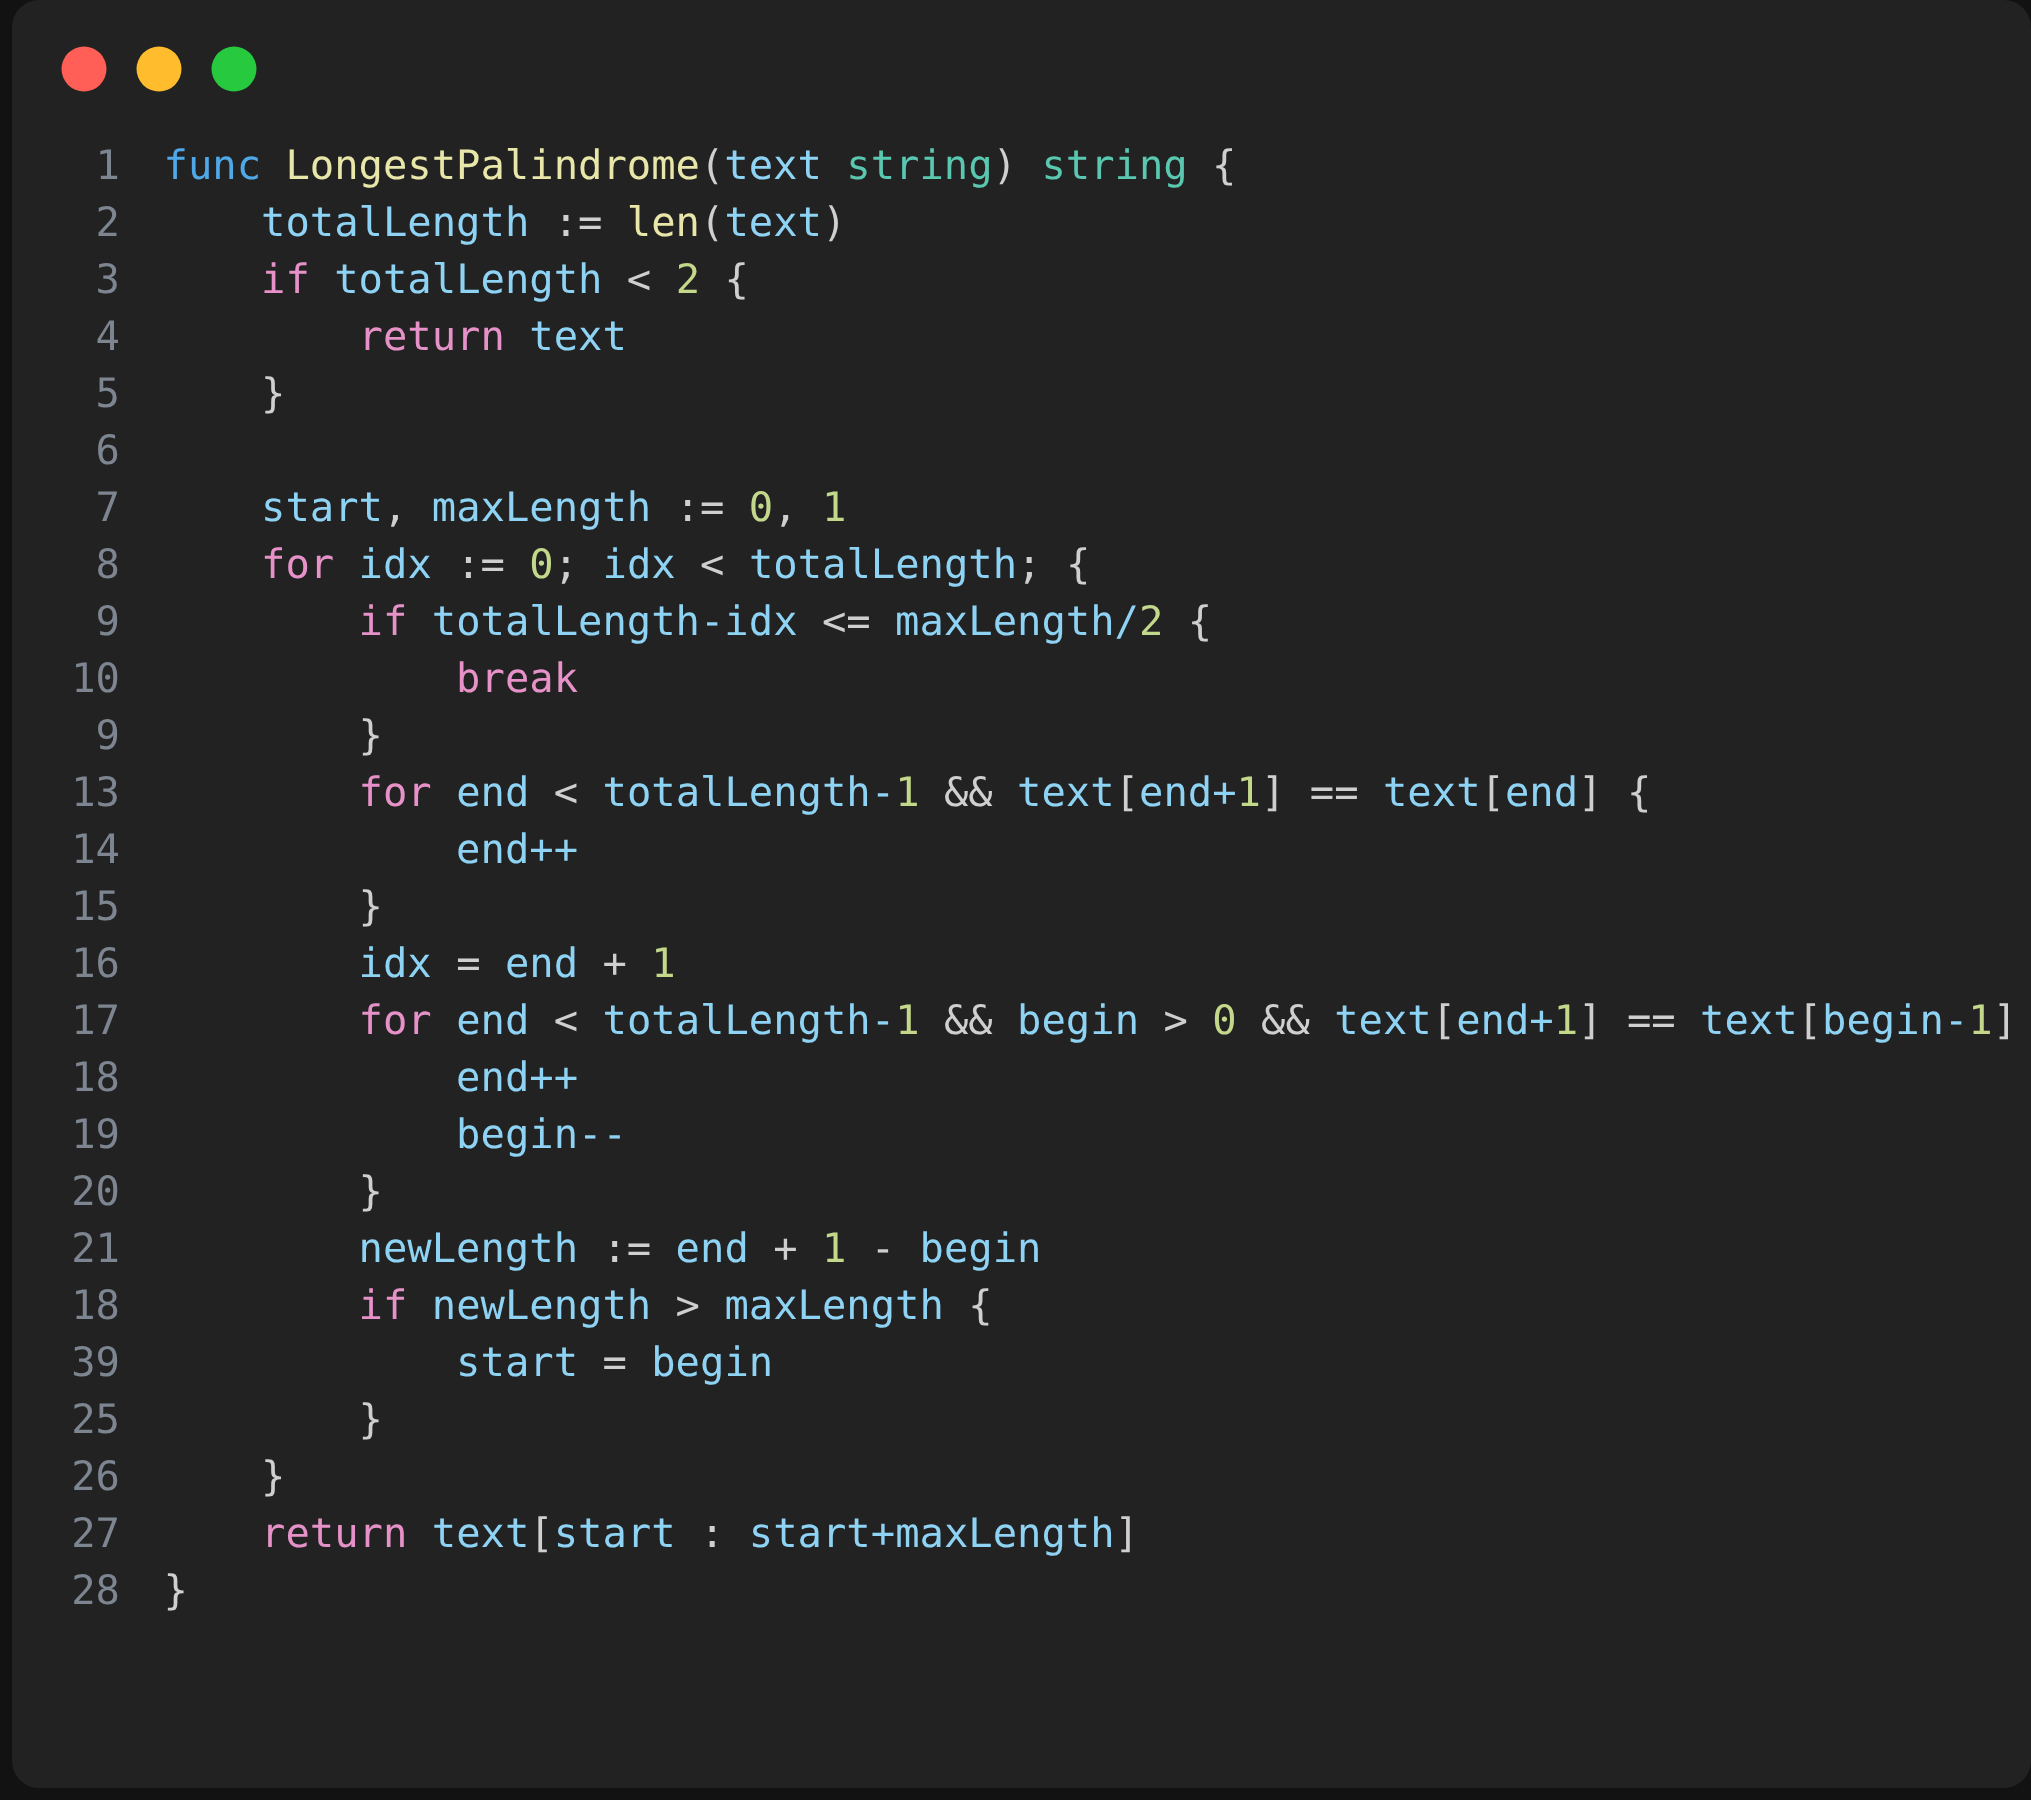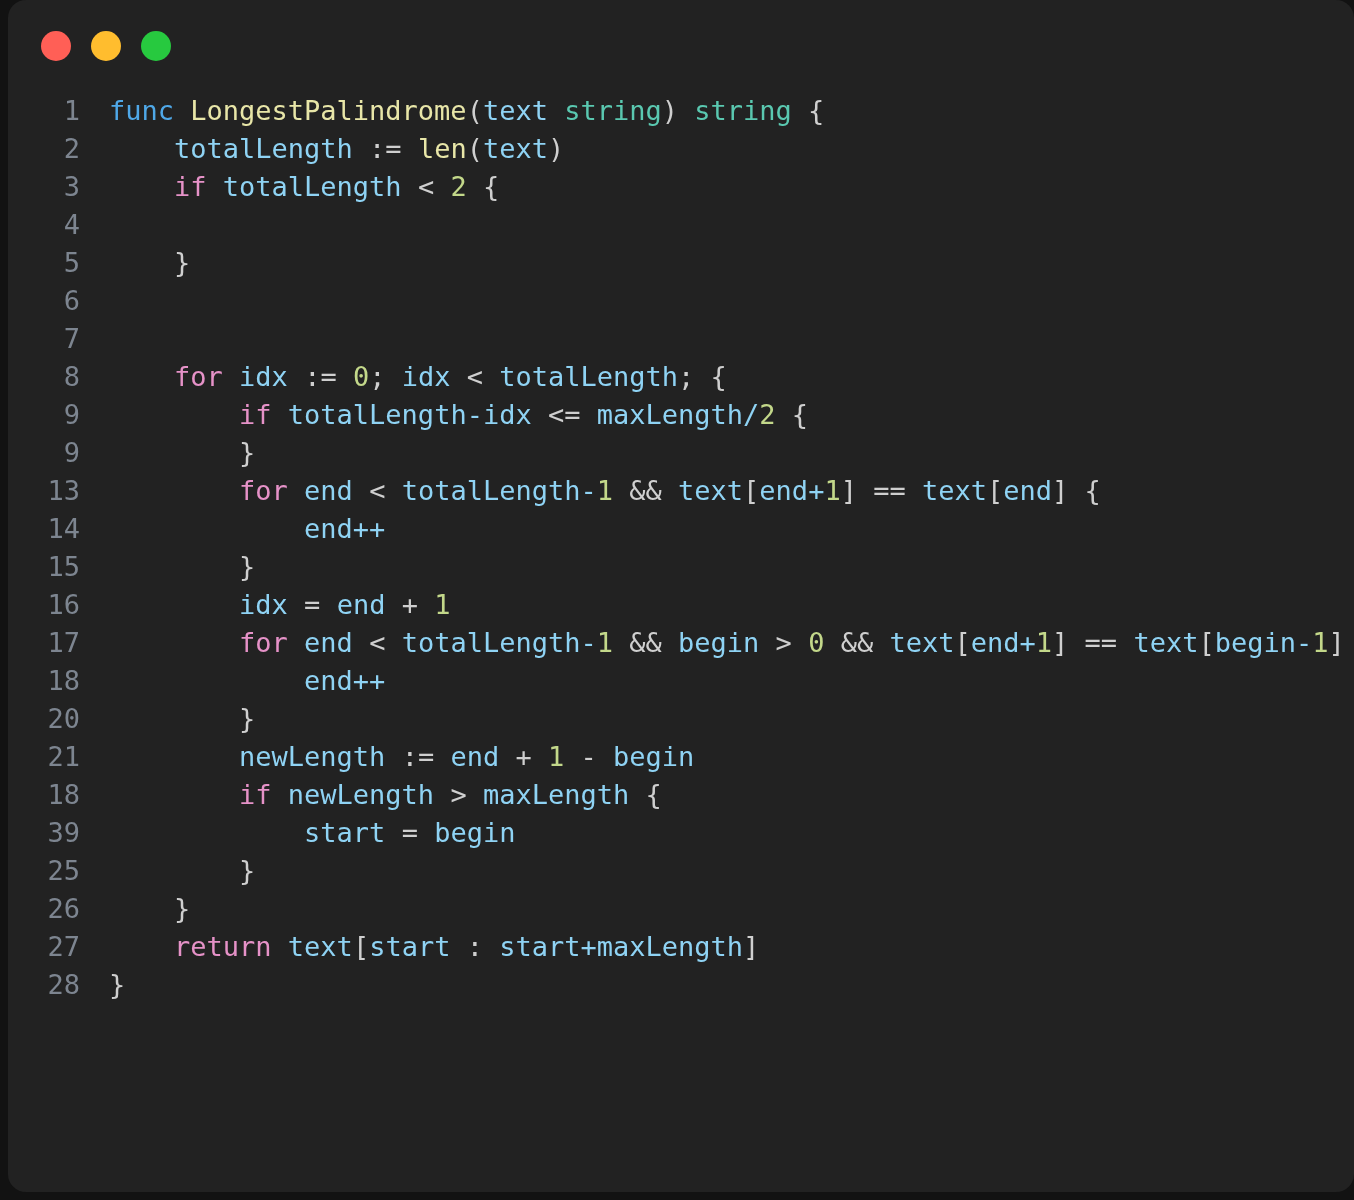--- a/index.html
+++ b/index.html
@@ -85,33 +85,35 @@
   <div class="titlebar">
     <span class="dot red"></span>
     <span class="dot yellow"></span>
     <span class="dot green"></span>
   </div>
 
   <div class="code-area" id="code-area">
       <div class="code-line"><span class="lineno">1</span><span class="linecode"><span class="kwb">func </span><span class="fn">LongestPalindrome</span><span class="op">(</span><span class="var">text</span><span class="op"> </span><span class="typ">string</span><span class="op">)</span><span class="op"> </span><span class="typ">string</span><span class="op"> {</span></span></div>
       <div class="code-line"><span class="lineno">2</span><span class="linecode"><span class="op">    </span><span class="var">totalLength</span><span class="op"> </span><span class="op">:=</span><span class="op"> </span><span class="fn">len</span><span class="op">(</span><span class="var">text</span><span class="op">)</span></span></div>
       <div class="code-line"><span class="lineno">3</span><span class="linecode"><span class="op">    </span><span class="kw">if</span><span class="op"> </span><span class="var">totalLength</span><span class="op"> </span><span class="op">&lt;</span><span class="op"> </span><span class="num">2</span><span class="op"> {</span></span></div>
-      <div class="code-line"><span class="lineno">4</span></div>
+      <div class="code-line"><span class="lineno">4</span><span class="linecode"><span class="op">        </span><span class="kw">return</span><span class="op"> </span><span class="var">text</span></span></div>
       <div class="code-line"><span class="lineno">5</span><span class="linecode"><span class="op">    </span><span class="op">}</span></span></div>
       <div class="code-line"><span class="lineno">6</span><span class="linecode"><span class="op"></span></span></div>
-      <div class="code-line"><span class="lineno">7</span></div>
+      <div class="code-line"><span class="lineno">7</span><span class="linecode"><span class="op">    </span><span class="var">start</span><span class="op">, </span><span class="var">maxLength</span><span class="op"> </span><span class="op">:=</span><span class="op"> </span><span class="num">0</span><span class="op">, </span><span class="num">1</span></span></div>
       <div class="code-line"><span class="lineno">8</span><span class="linecode"><span class="op">    </span><span class="kw">for</span><span class="op"> </span><span class="var">idx</span><span class="op"> </span><span class="op">:=</span><span class="op"> </span><span class="num">0</span><span class="op">; </span><span class="var">idx</span><span class="op"> </span><span class="op">&lt;</span><span class="op"> </span><span class="var">totalLength</span><span class="op">; {</span></span></div>
       <div class="code-line"><span class="lineno">9</span><span class="linecode"><span class="op">        </span><span class="kw">if</span><span class="op"> </span><span class="var">totalLength</span><span class="var">-</span><span class="var">idx</span><span class="op"> </span><span class="op">&lt;=</span><span class="op"> </span><span class="var">maxLength</span><span class="var">/</span><span class="num">2</span><span class="op"> {</span></span></div>
+      <div class="code-line"><span class="lineno">10</span><span class="linecode"><span class="op">            </span><span class="kw">break</span></span></div>
       <div class="code-line"><span class="lineno">9</span><span class="linecode"><span class="op">        </span><span class="op">}</span></span></div>
       <div class="code-line"><span class="lineno">13</span><span class="linecode"><span class="op">        </span><span class="kw">for</span><span class="op"> </span><span class="var">end</span><span class="op"> </span><span class="op">&lt;</span><span class="op"> </span><span class="var">totalLength</span><span class="var">-</span><span class="num">1</span><span class="op"> </span><span class="op">&amp;&amp;</span><span class="op"> </span><span class="var">text</span><span class="op">[</span><span class="var">end</span><span class="var">+</span><span class="num">1</span><span class="op">]</span><span class="op"> </span><span class="op">==</span><span class="op"> </span><span class="var">text</span><span class="op">[</span><span class="var">end</span><span class="op">]</span><span class="op"> {</span></span></div>
       <div class="code-line"><span class="lineno">14</span><span class="linecode"><span class="op">            </span><span class="var">end</span><span class="var">++</span></span></div>
       <div class="code-line"><span class="lineno">15</span><span class="linecode"><span class="op">        </span><span class="op">}</span></span></div>
       <div class="code-line"><span class="lineno">16</span><span class="linecode"><span class="op">        </span><span class="var">idx</span><span class="op"> </span><span class="op">=</span><span class="op"> </span><span class="var">end</span><span class="op"> </span><span class="op">+</span><span class="op"> </span><span class="num">1</span></span></div>
       <div class="code-line"><span class="lineno">17</span><span class="linecode"><span class="op">        </span><span class="kw">for</span><span class="op"> </span><span class="var">end</span><span class="op"> </span><span class="op">&lt;</span><span class="op"> </span><span class="var">totalLength</span><span class="var">-</span><span class="num">1</span><span class="op"> </span><span class="op">&amp;&amp;</span><span class="op"> </span><span class="var">begin</span><span class="op"> </span><span class="op">&gt;</span><span class="op"> </span><span class="num">0</span><span class="op"> </span><span class="op">&amp;&amp;</span><span class="op"> </span><span class="var">text</span><span class="op">[</span><span class="var">end</span><span class="var">+</span><span class="num">1</span><span class="op">]</span><span class="op"> </span><span class="op">==</span><span class="op"> </span><span class="var">text</span><span class="op">[</span><span class="var">begin</span><span class="var">-</span><span class="num">1</span><span class="op">]</span><span class="op"> {</span></span></div>
       <div class="code-line"><span class="lineno">18</span><span class="linecode"><span class="op">            </span><span class="var">end</span><span class="var">++</span></span></div>
+      <div class="code-line"><span class="lineno">19</span><span class="linecode"><span class="op">            </span><span class="var">begin</span><span class="var">--</span></span></div>
       <div class="code-line"><span class="lineno">20</span><span class="linecode"><span class="op">        </span><span class="op">}</span></span></div>
       <div class="code-line"><span class="lineno">21</span><span class="linecode"><span class="op">        </span><span class="var">newLength</span><span class="op"> </span><span class="op">:=</span><span class="op"> </span><span class="var">end</span><span class="op"> </span><span class="op">+</span><span class="op"> </span><span class="num">1</span><span class="op"> </span><span class="op">-</span><span class="op"> </span><span class="var">begin</span></span></div>
       <div class="code-line"><span class="lineno">18</span><span class="linecode"><span class="op">        </span><span class="kw">if</span><span class="op"> </span><span class="var">newLength</span><span class="op"> </span><span class="op">&gt;</span><span class="op"> </span><span class="var">maxLength</span><span class="op"> {</span></span></div>
       <div class="code-line"><span class="lineno">39</span><span class="linecode"><span class="op">            </span><span class="var">start</span><span class="op"> </span><span class="op">=</span><span class="op"> </span><span class="var">begin</span></span></div>
       <div class="code-line"><span class="lineno">25</span><span class="linecode"><span class="op">        </span><span class="op">}</span></span></div>
       <div class="code-line"><span class="lineno">26</span><span class="linecode"><span class="op">    </span><span class="op">}</span></span></div>
       <div class="code-line"><span class="lineno">27</span><span class="linecode"><span class="op">    </span><span class="kw">return</span><span class="op"> </span><span class="var">text</span><span class="op">[</span><span class="var">start</span><span class="op"> : </span><span class="var">start</span><span class="var">+</span><span class="var">maxLength</span><span class="op">]</span></span></div>
       <div class="code-line"><span class="lineno">28</span><span class="linecode"><span class="op">}</span></span></div>
     </div>
 

